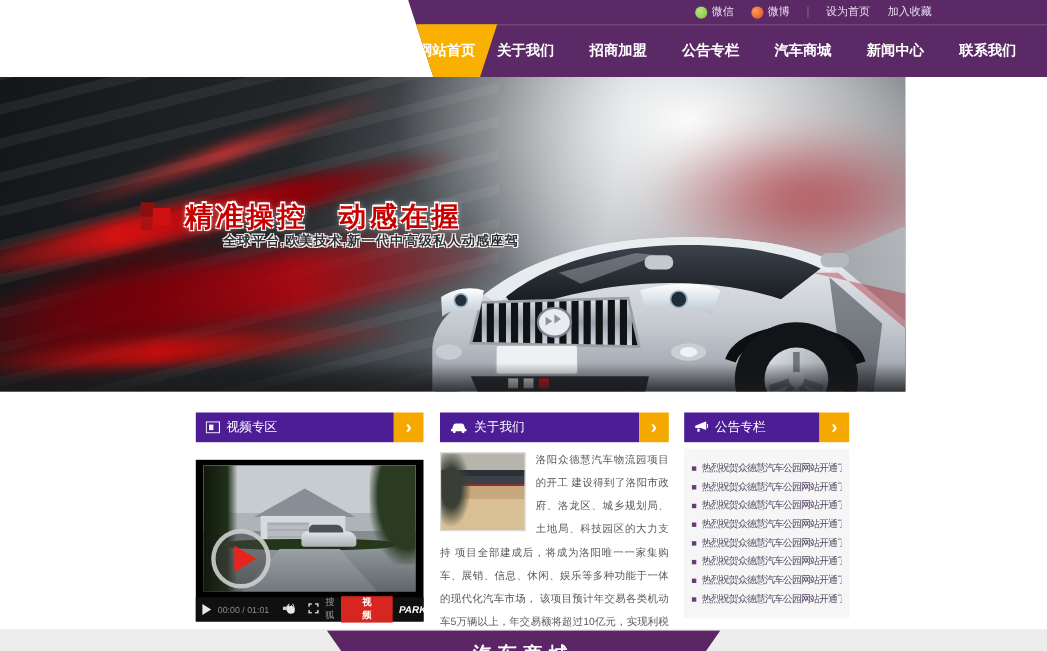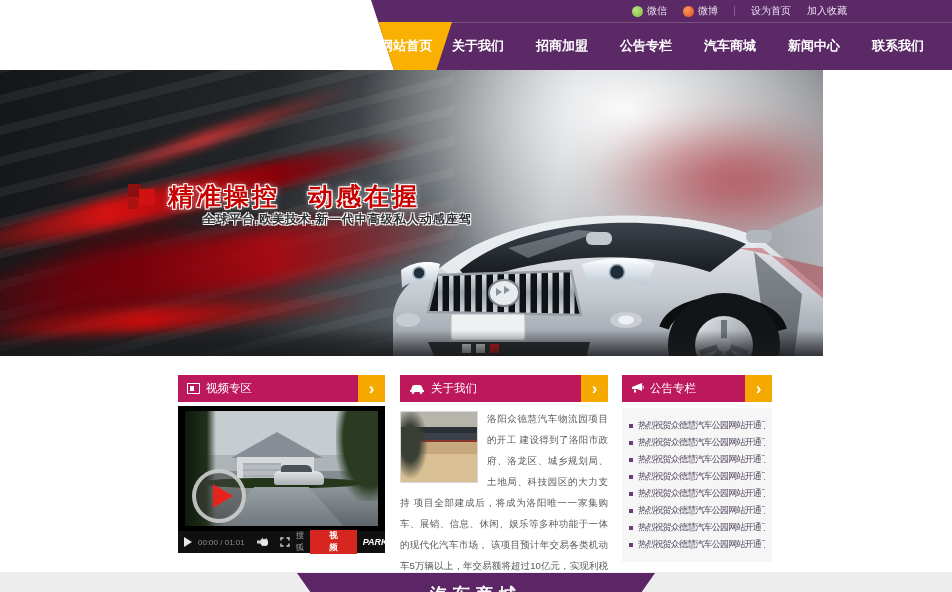--- a/index.html
+++ b/index.html
@@ -77,28 +77,28 @@
   .dots .d.on{background:#e21010;}
 
   .car{position:absolute;left:358px;top:138px;width:474px;height:222px;}
 
   
   .col{position:absolute;top:375px;}
   .col1{left:178px;width:207px;}
   .col2{left:400px;width:208px;}
   .col3{left:622px;width:150px;}
   .col-head{display:flex;height:27px;}
-  .col-head .bar{flex:1;background:#be185d;display:flex;align-items:center;gap:6px;
+  .col-head .bar{flex:1;background:#4c1d95;display:flex;align-items:center;gap:6px;
     padding-left:9px;color:#fff;font-size:11.5px;}
   .col-head .arrow{width:27px;height:27px;background:#f5a900;color:#fff;display:flex;
     align-items:center;justify-content:center;font-size:17px;font-weight:bold;cursor:pointer;line-height:1;}
   .head-icon{display:flex;align-items:center;}
 
   
-  .player{margin-top:4px;width:207px;height:147px;background:#000;position:relative;}
+  .player{margin-top:16px;width:207px;height:147px;background:#000;position:relative;}
   .vthumb{position:absolute;left:7px;top:5px;right:7px;height:115px;overflow:hidden;
     background:linear-gradient(#c7ccd1 0 38%,#aeb3b7 38% 52%,#868d90 52% 66%,#8f969a 66%,#5f666b 100%);}
   .tree-l{position:absolute;left:0;top:0;width:16%;height:100%;
     background:linear-gradient(90deg,#10180c,#20301a 70%,rgba(32,48,26,0));}
   .tree-r{position:absolute;right:0;top:0;width:22%;height:78%;
     background:radial-gradient(ellipse at 80% 30%,#2a3b22 55%,rgba(42,59,34,0) 75%);}
   .roof{position:absolute;left:24%;top:18%;width:0;height:0;
     border-left:46px solid transparent;border-right:46px solid transparent;border-bottom:26px solid #878e96;}
   .house{position:absolute;left:27%;top:40%;width:40%;height:22%;background:#d7dadc;}
   .garage{position:absolute;left:30%;top:45%;width:20%;height:16%;background:#b6bcc1;

